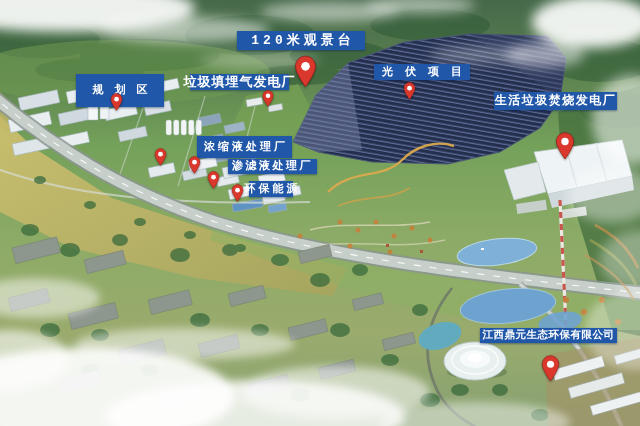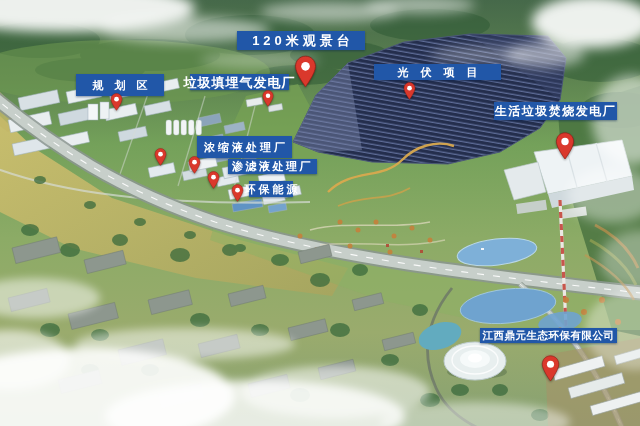--- a/index.html
+++ b/index.html
@@ -1,18 +1,18 @@
 <!DOCTYPE html>
 <html><head>
 <meta charset="utf-8">
 <style>
   html,body{margin:0;padding:0;background:#222;}
   .stage{
     position:relative;width:640px;height:426px;overflow:hidden;
-    font-family:Liberation Sans, sans-serif;background:#7fa45e;
+    font-family:Liberation Mono, monospace;background:#7fa45e;
   }
   .scene{position:absolute;left:0;top:0;width:640px;height:426px;display:block;}
   .label{
     position:absolute;display:flex;align-items:center;justify-content:center;
     background:#2157a8;color:#ffffff;font-weight:bold;white-space:nowrap;
     box-sizing:border-box;text-align:center;line-height:1;
     box-shadow:0 1px 2px rgba(0,30,80,.45);
   }
   .pin{position:absolute;filter:drop-shadow(0 1px 1px rgba(0,0,0,.4));}
   .pin svg{display:block;width:100%;height:100%;}
@@ -280,27 +280,27 @@
       <ellipse cx="255" cy="416" rx="150" ry="36" opacity="0.8"></ellipse>
       <ellipse cx="185" cy="344" rx="110" ry="16" opacity="0.5"></ellipse>
       <ellipse cx="335" cy="392" rx="95" ry="26" opacity="0.55"></ellipse>
       <ellipse cx="475" cy="422" rx="95" ry="20" opacity="0.45"></ellipse>
       <ellipse cx="635" cy="330" rx="50" ry="40" opacity="0.35"></ellipse>
       <ellipse cx="10" cy="360" rx="60" ry="30" opacity="0.6"></ellipse>
     </g>
   </svg>
 
   <div class="label" style="left:237px;top:31px;width:128px;height:19px;font-size:13px;letter-spacing:4px;padding-left:4px;">120米观景台</div>
-  <div class="label" style="left:76px;top:74px;width:88px;height:22px;font-size:11px;letter-spacing:11px;padding-left:11px;">规划区</div>
+  <div class="label" style="left:76px;top:74px;width:88px;height:33px;font-size:11px;letter-spacing:11px;padding-left:11px;">规划区</div>
   <div class="label" style="left:190px;top:74px;width:99px;height:16px;font-size:13px;letter-spacing:1px;">垃圾填埋气发电厂</div>
-  <div class="label" style="left:374px;top:64px;width:127px;height:16px;font-size:11px;letter-spacing:12px;padding-left:12px;">光伏项目</div>
+  <div class="label" style="left:374px;top:64px;width:96px;height:16px;font-size:11px;letter-spacing:12px;padding-left:12px;">光伏项目</div>
   <div class="label" style="left:197px;top:136px;width:95px;height:22px;font-size:11px;letter-spacing:3px;padding-left:3px;">浓缩液处理厂</div>
   <div class="label" style="left:228px;top:159px;width:89px;height:15px;font-size:11px;letter-spacing:2.5px;">渗滤液处理厂</div>
   <div class="label" style="left:249px;top:181px;width:44px;height:16px;font-size:11px;letter-spacing:3px;padding-left:3px;">环保能源</div>
-  <div class="label" style="left:494px;top:102px;width:123px;height:18px;font-size:12px;letter-spacing:1.5px;">生活垃圾焚烧发电厂</div>
+  <div class="label" style="left:494px;top:92px;width:123px;height:18px;font-size:12px;letter-spacing:1.5px;">生活垃圾焚烧发电厂</div>
   <div class="label" style="left:461px;top:328px;width:137px;height:15px;font-size:10.5px;letter-spacing:0.5px;margin-left:19px;">江西鼎元生态环保有限公司</div>
 
   <div class="pin" style="left:294px;top:55px;width:23px;height:33px;">
     <svg viewBox="0 0 24 34">
         <path d="M12 1C6 1 1.6 5.7 1.6 11.7c0 7.4 10.4 21.1 10.4 21.1s10.4-13.7 10.4-21.1C22.4 5.7 18 1 12 1z" fill="#da382c" stroke="#8e1f16" stroke-width="0.8"></path>
         <circle cx="12" cy="11.6" r="4.5" fill="#fff"></circle>
       </svg>
   </div>
   <div class="pin" style="left:110px;top:93px;width:13px;height:18px;">
     <svg viewBox="0 0 24 34">

